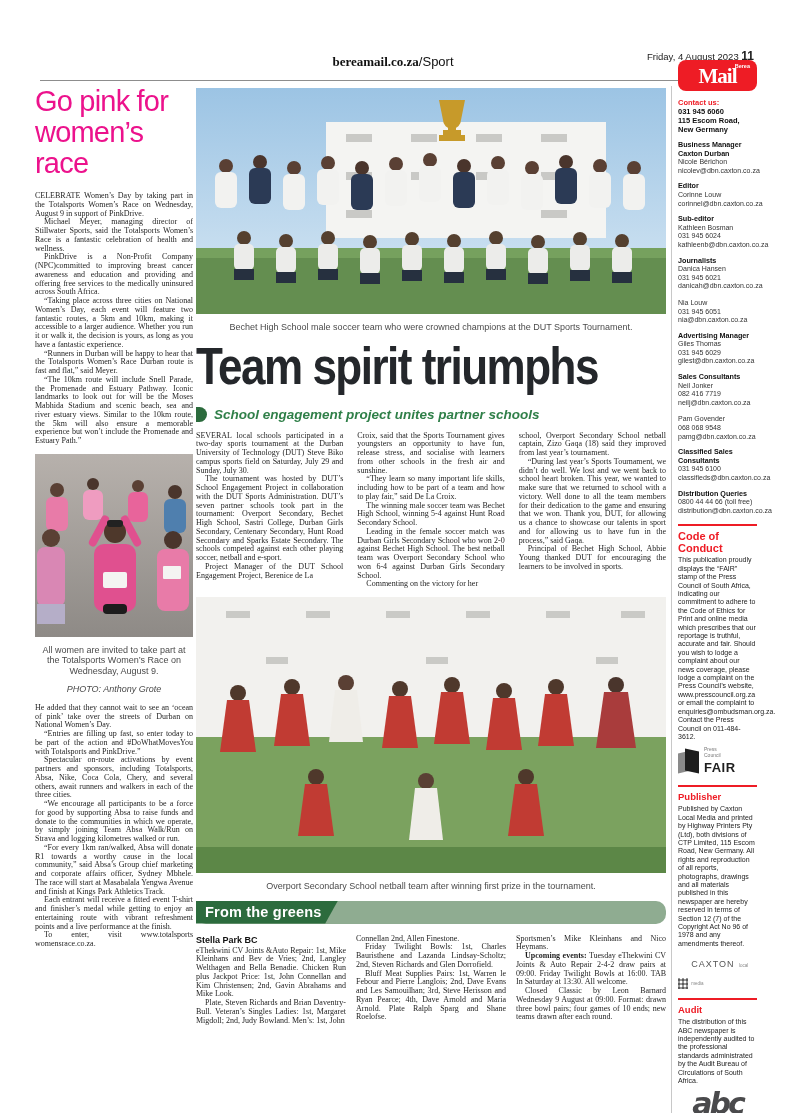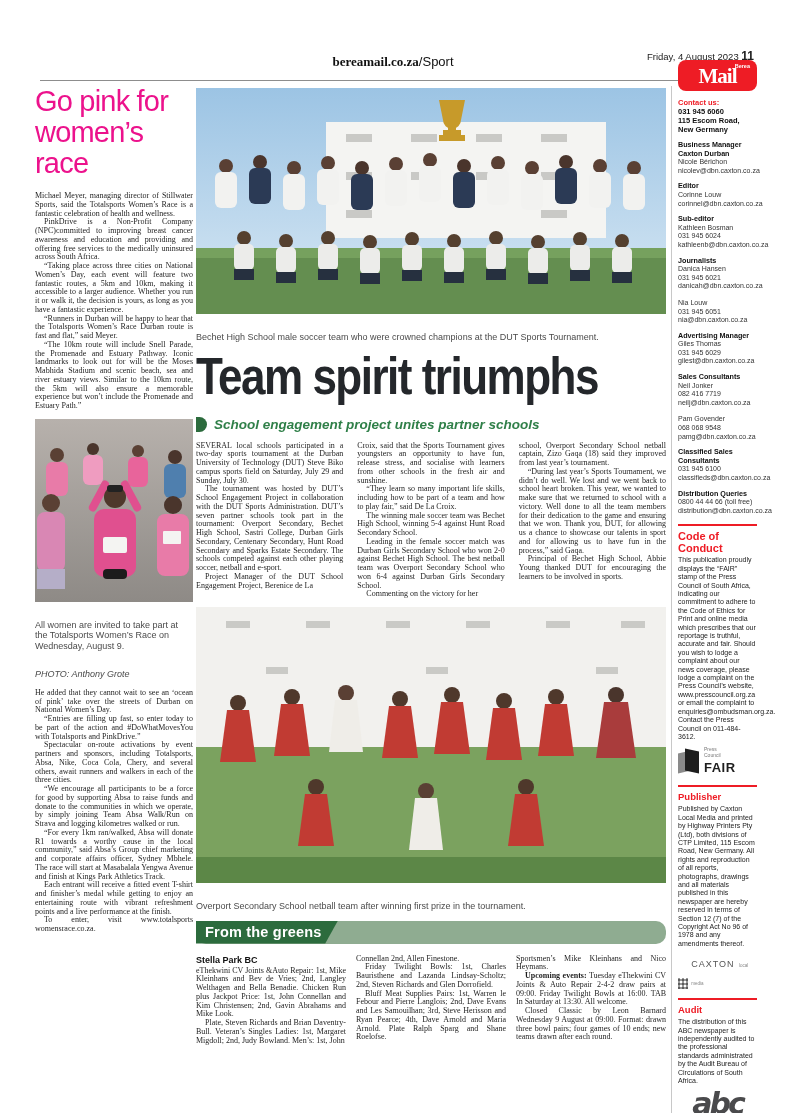--- a/index.html
+++ b/index.html
@@ -11,21 +11,21 @@
   .header-title b{font-family:"Liberation Serif",serif;font-weight:700;}
   .header-title span{font-family:"Liberation Sans",sans-serif;font-weight:300;}
   .header-date{position:absolute;top:49px;right:32px;font:9.5px "Liberation Sans",sans-serif;color:#222;}
   .header-date b{font-size:12px;}
   .header-rule{position:absolute;top:80px;left:40px;width:712px;height:1px;background:#8d8d8d;}
   .v-rule{position:absolute;left:671px;top:86px;height:1027px;width:1px;background:#c8c8c8;}
   
   .body-text{font:8px/8.75px "Liberation Serif",serif;color:#1e1e1e;text-align:justify;}
   .body-text p{margin:0;}
   .body-text p + p{text-indent:9px;}
-  .caption{font:9px/10.5px "Liberation Sans",sans-serif;color:#4b4b4b;margin:18px 0 0;}
+  .caption{font:9px/10.5px "Liberation Sans",sans-serif;color:#4b4b4b;margin:8px 0 0;text-align:center;}
   .credit{font-style:italic;}
   
   .left-col{position:absolute;left:35px;top:86px;width:158px;}
   .pink-headline{margin:0 0 13px;font:500 29px/31px "Liberation Sans",sans-serif;
     letter-spacing:-0.8px;color:#ec128c;}
   .left-col .photo{display:block;margin:8px 0 2px;}
   .left-col .body-text.part2{margin-top:9px;}
   
   .center-col{position:absolute;left:196px;top:88px;width:470px;}
   .main-headline{margin:6px 0 14px;font:800 44px/46px "Liberation Sans",sans-serif;
@@ -90,20 +90,21 @@
   <div class="header-date">
     <span>Friday, 4 August 2023</span>
     <b>11</b>
   </div>
   <div class="header-rule"></div>
   <div class="v-rule"></div>
 
   <div class="left-col">
     <h1 class="pink-headline">Go pink for women’s race</h1>
     <div class="body-text">
+        <p>CELEBRATE Women’s Day by taking part in the Totalsports Women’s Race on Wednesday, August 9 in support of PinkDrive.</p>
         <p>Michael Meyer, managing director of Stillwater Sports, said the Totalsports Women’s Race is a fantastic celebration of health and wellness.</p>
         <p>PinkDrive is a Non-Profit Company (NPC)committed to improving breast cancer awareness and education and providing and offering free services to the medically uninsured across South Africa.</p>
         <p>“Taking place across three cities on National Women’s Day, each event will feature two fantastic routes, a 5km and 10km, making it accessible to a larger audience. Whether you run it or walk it, the decision is yours, as long as you have a fantastic experience.</p>
         <p>“Runners in Durban will be happy to hear that the Totalsports Women’s Race Durban route is fast and flat,” said Meyer.</p>
         <p>“The 10km route will include Snell Parade, the Promenade and Estuary Pathway. Iconic landmarks to look out for will be the Moses Mabhida Stadium and scenic beach, sea and river estuary views. Similar to the 10km route, the 5km will also ensure a memorable experience but won’t include the Promenade and Estuary Path.”</p>
       </div>
     <svg class="photo" width="158" height="183" viewBox="0 0 158 183">
       <defs>
         <linearGradient id="road" x1="0" y1="0" x2="0" y2="1">
           <stop offset="0" stop-color="#b7b1ac"></stop>

